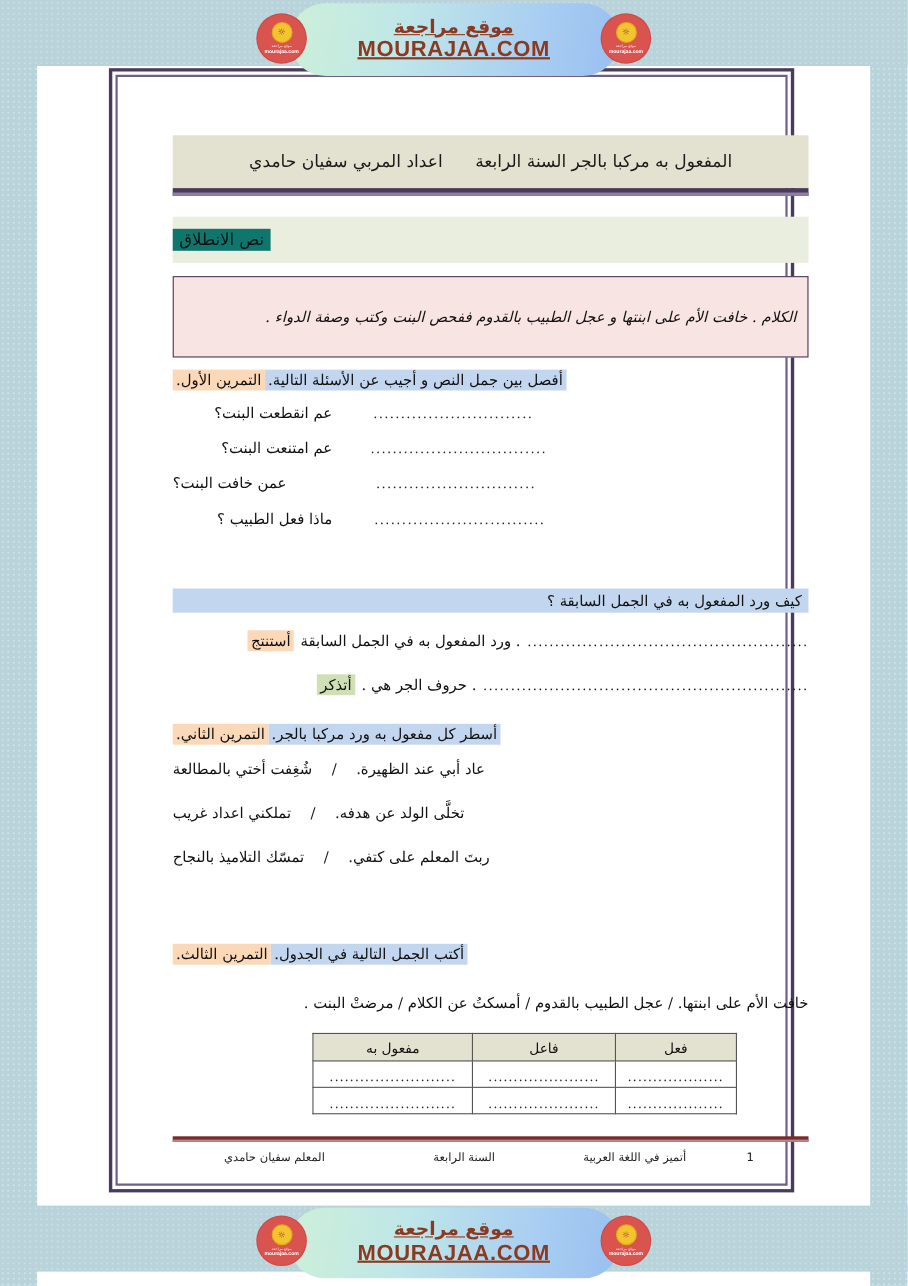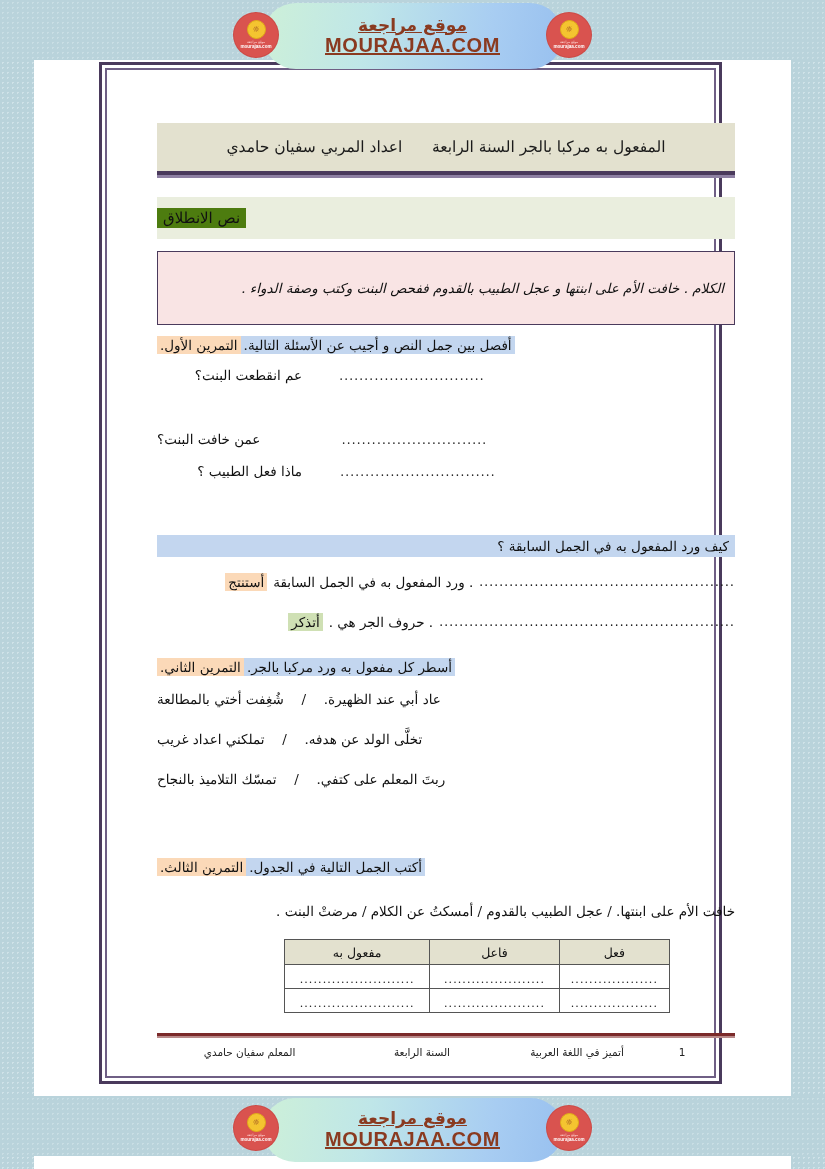--- a/index.html
+++ b/index.html
@@ -122,21 +122,21 @@
     box-sizing:border-box;
   }
 
   
   .band-green{
     position:absolute;left:55px;top:132px;width:578px;height:42px;
     background:#eaeede;
     display:flex;align-items:center;justify-content:flex-start;
   }
   .band-green .lbl{
-    background:#4d7c0f;padding:1px 6px;font-size:15px;color:#111;
+    background:#0f766e;padding:1px 6px;font-size:15px;color:#111;
     margin-right:0px;
     font-family:"DejaVu Serif","Liberation Serif",serif;
   }
 
   
   .textbox{
     position:absolute;left:55px;top:186px;width:578px;height:74px;
     background:#f9e4e4;border:1px solid #4a3a5c;
     box-sizing:border-box;
     display:flex;flex-direction:column;justify-content:center;
@@ -270,20 +270,24 @@
     </div>
 
     <div class="instr" style="left:55px;top:270px;width:578px;justify-content:flex-end;">
       <span class="hl-blue">أفصل بين جمل النص و أجيب عن الأسئلة التالية.</span>
       <span class="hl-orange">التمرين الأول.</span>
     </div>
 
     <div class="qline" style="left:55px;top:302px;width:578px;justify-content:flex-start;padding-right:0;flex-direction:row-reverse;">
       <span class="q" style="width:145px;text-align:right;">عم انقطعت البنت؟</span>
       <span class="dots" style="width:200px;text-align:center;">.............................</span>
+    </div>
+    <div class="qline" style="left:55px;top:334px;width:578px;justify-content:flex-start;flex-direction:row-reverse;">
+      <span class="q" style="width:145px;text-align:right;">عم امتنعت البنت؟</span>
+      <span class="dots" style="width:210px;text-align:center;">................................</span>
     </div>
     <div class="qline" style="left:55px;top:366px;width:578px;justify-content:flex-start;flex-direction:row-reverse;">
       <span class="q" style="width:145px;text-align:left;">عمن خافت البنت؟</span>
       <span class="dots" style="width:205px;text-align:center;">.............................</span>
     </div>
     <div class="qline" style="left:55px;top:398px;width:578px;justify-content:flex-start;flex-direction:row-reverse;">
       <span class="q" style="width:145px;text-align:right;">ماذا فعل الطبيب ؟</span>
       <span class="dots" style="width:212px;text-align:center;">...............................</span>
     </div>
 

